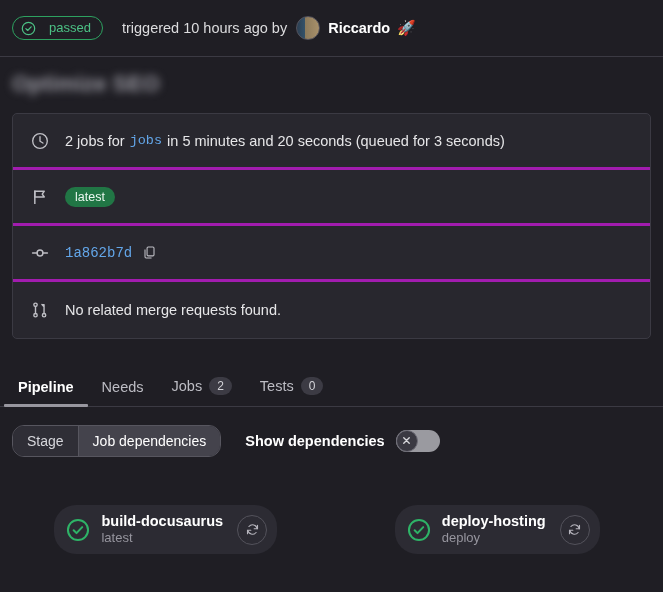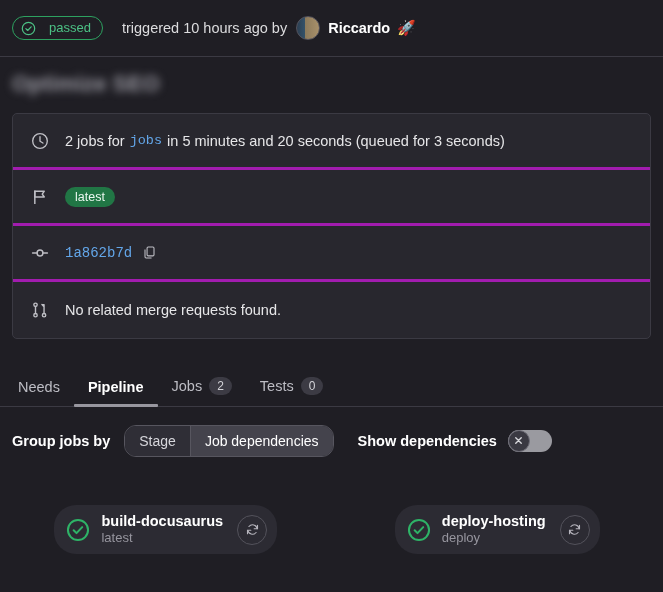--- a/index.html
+++ b/index.html
@@ -339,38 +339,37 @@
         <circle cx="11.6" cy="12.6" r="1.5"></circle>
         <path d="M4 4.9v6.2M11.6 11.1V5.1l-1.9-1.9M9.7 3.2h1.9v1.9" stroke-linecap="round" stroke-linejoin="round"></path>
       </svg>
     </span>
     <span>No related merge requests found.</span>
   </div>
 
 </div>
 
 <div class="tabs">
+  <div class="tab active">
+    <span>Pipeline</span>
+  </div>
   <div class="tab">
     <span>Needs</span>
-  </div>
-  <div class="tab active">
-    <span>Pipeline</span>
   </div>
   <div class="tab">
     <span>Jobs</span>
     <span class="tab-count">2</span>
   </div>
   <div class="tab">
     <span>Tests</span>
     <span class="tab-count">0</span>
   </div>
 </div>
 
 <div class="controls">
-  <span class="controls-label">Group jobs by</span>
 
   <div class="segmented">
     <div class="seg inactive">
       <span>Stage</span>
     </div>
     <div class="seg active">
       <span>Job dependencies</span>
     </div>
   </div>
 

